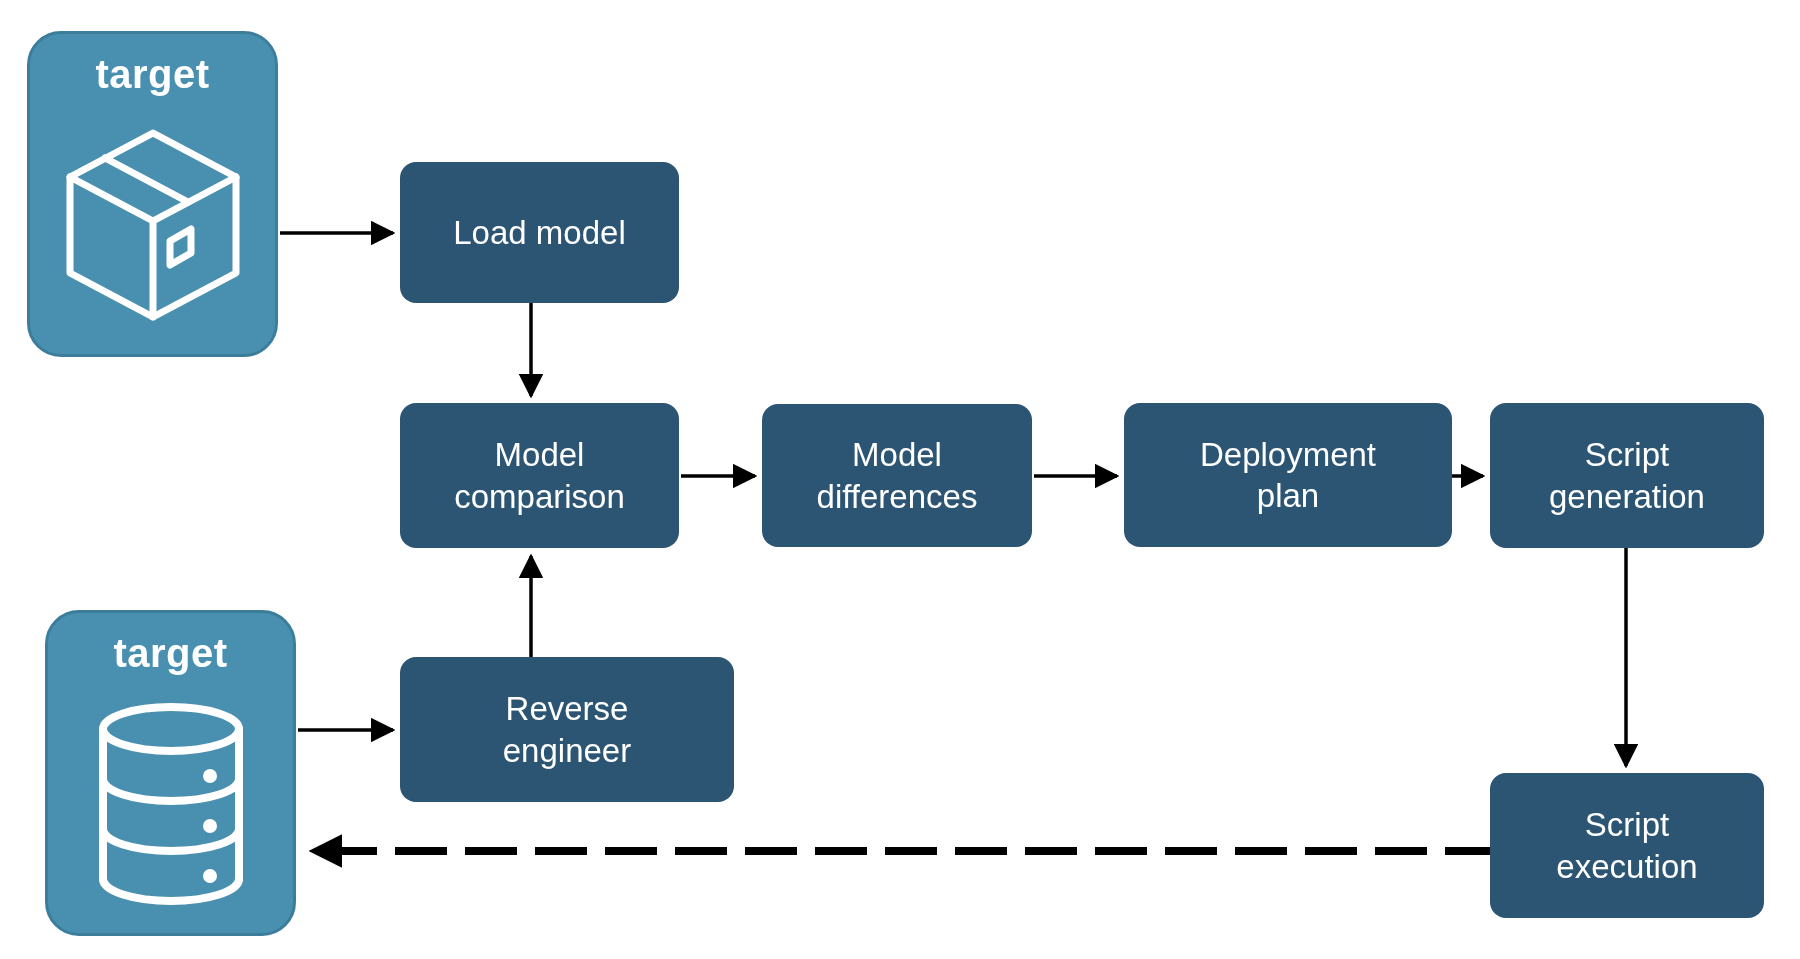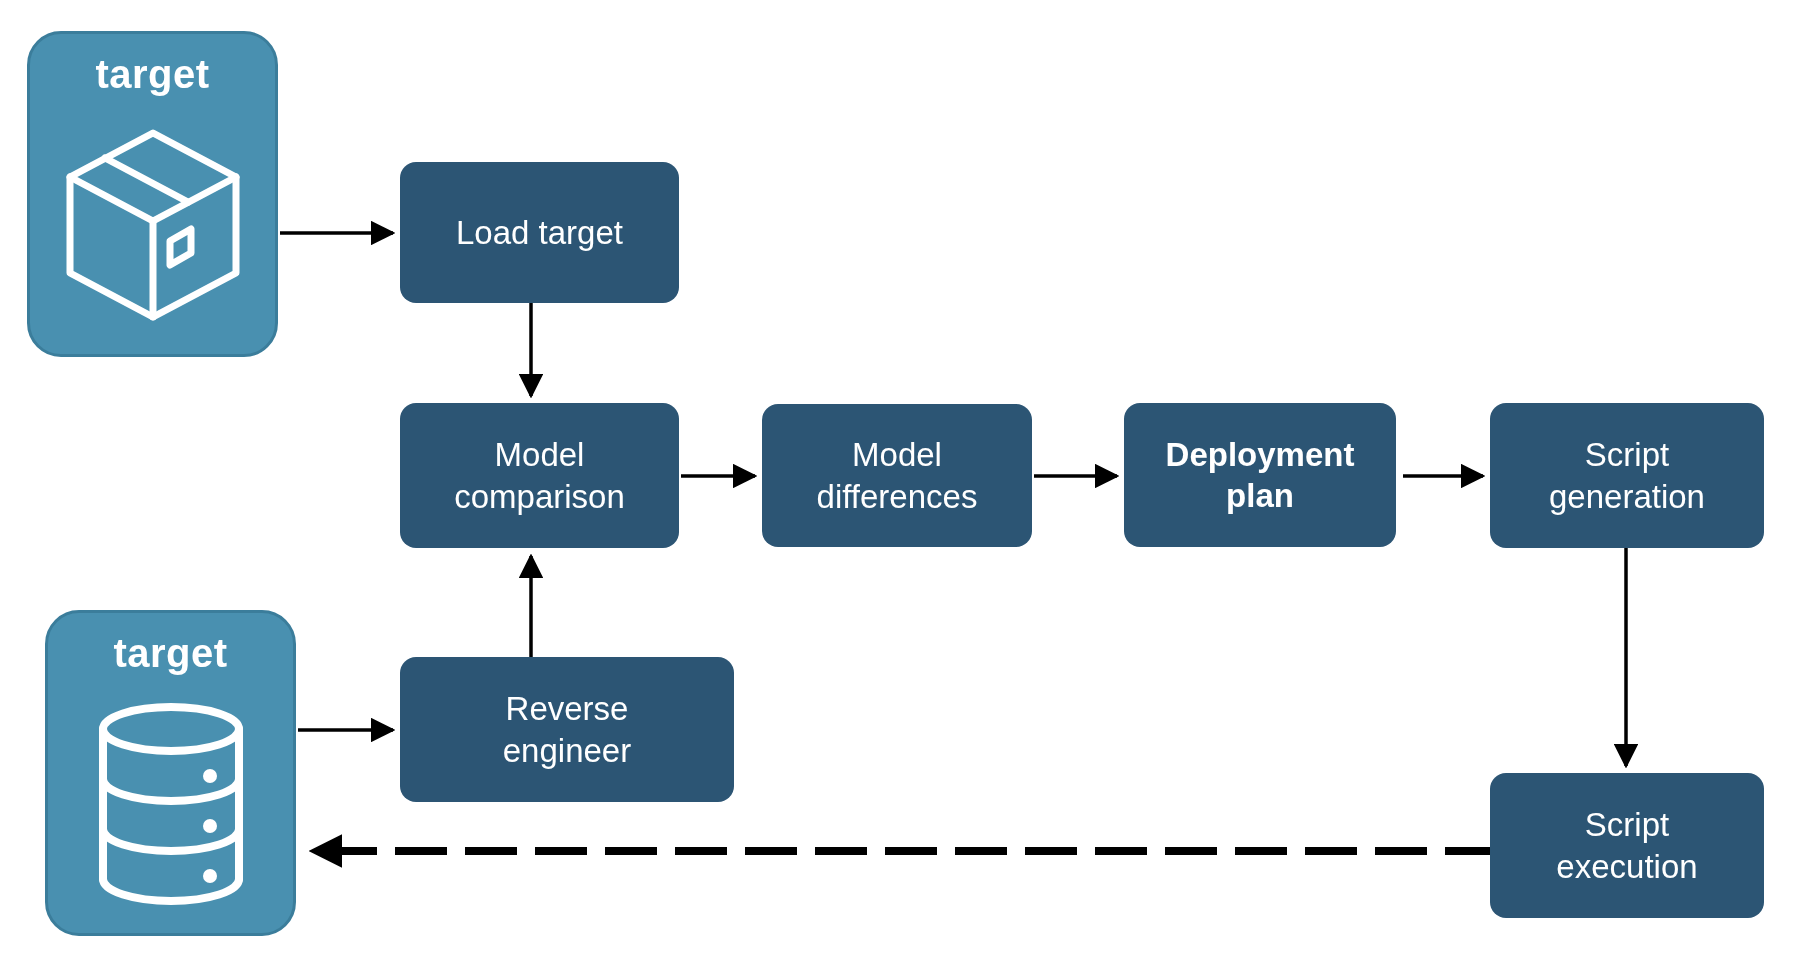--- a/index.html
+++ b/index.html
@@ -139,34 +139,34 @@
         <g fill="#ffffff">
           <circle cx="124" cy="77" r="7"></circle>
           <circle cx="124" cy="127" r="7"></circle>
           <circle cx="124" cy="177" r="7"></circle>
         </g>
       </svg>
     </div>
   </div>
 
   <div class="process" style="left:400px; top:162px; width:279px; height:141px;">
-    <span>Load target</span>
+    <span>Load model</span>
   </div>
 
   <div class="process" style="left:400px; top:403px; width:279px; height:145px;">
     <span>Model
 comparison</span>
   </div>
 
   <div class="process" style="left:762px; top:404px; width:270px; height:143px;">
     <span>Model
 differences</span>
   </div>
 
-  <div class="process" style="left:1124px; top:403px; width:272px; height:144px;font-weight:bold;">
+  <div class="process" style="left:1124px; top:403px; width:328px; height:144px;">
     <span>Deployment
 plan</span>
   </div>
 
   <div class="process" style="left:1490px; top:403px; width:274px; height:145px;">
     <span>Script
 generation</span>
   </div>
 
   <div class="process" style="left:400px; top:657px; width:334px; height:145px;">

